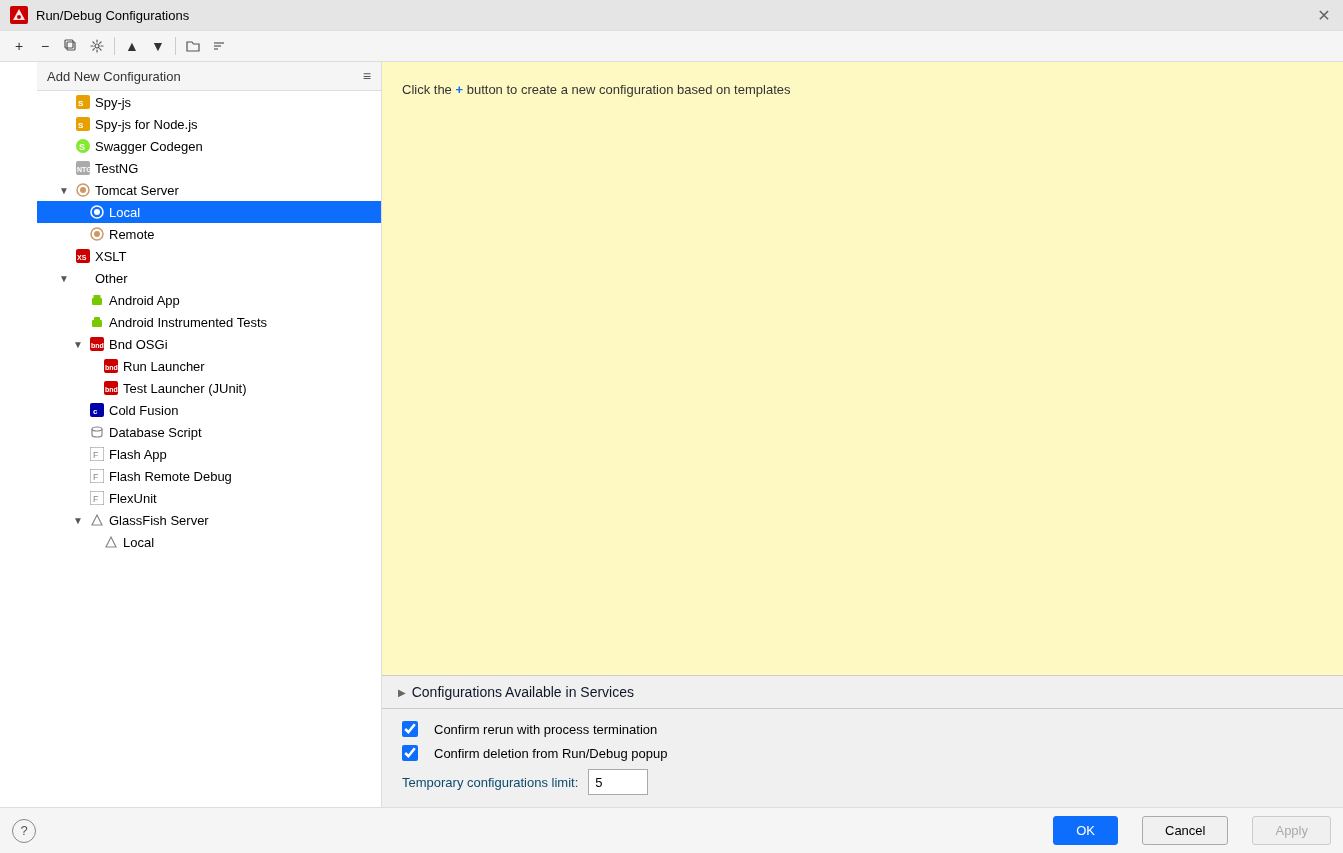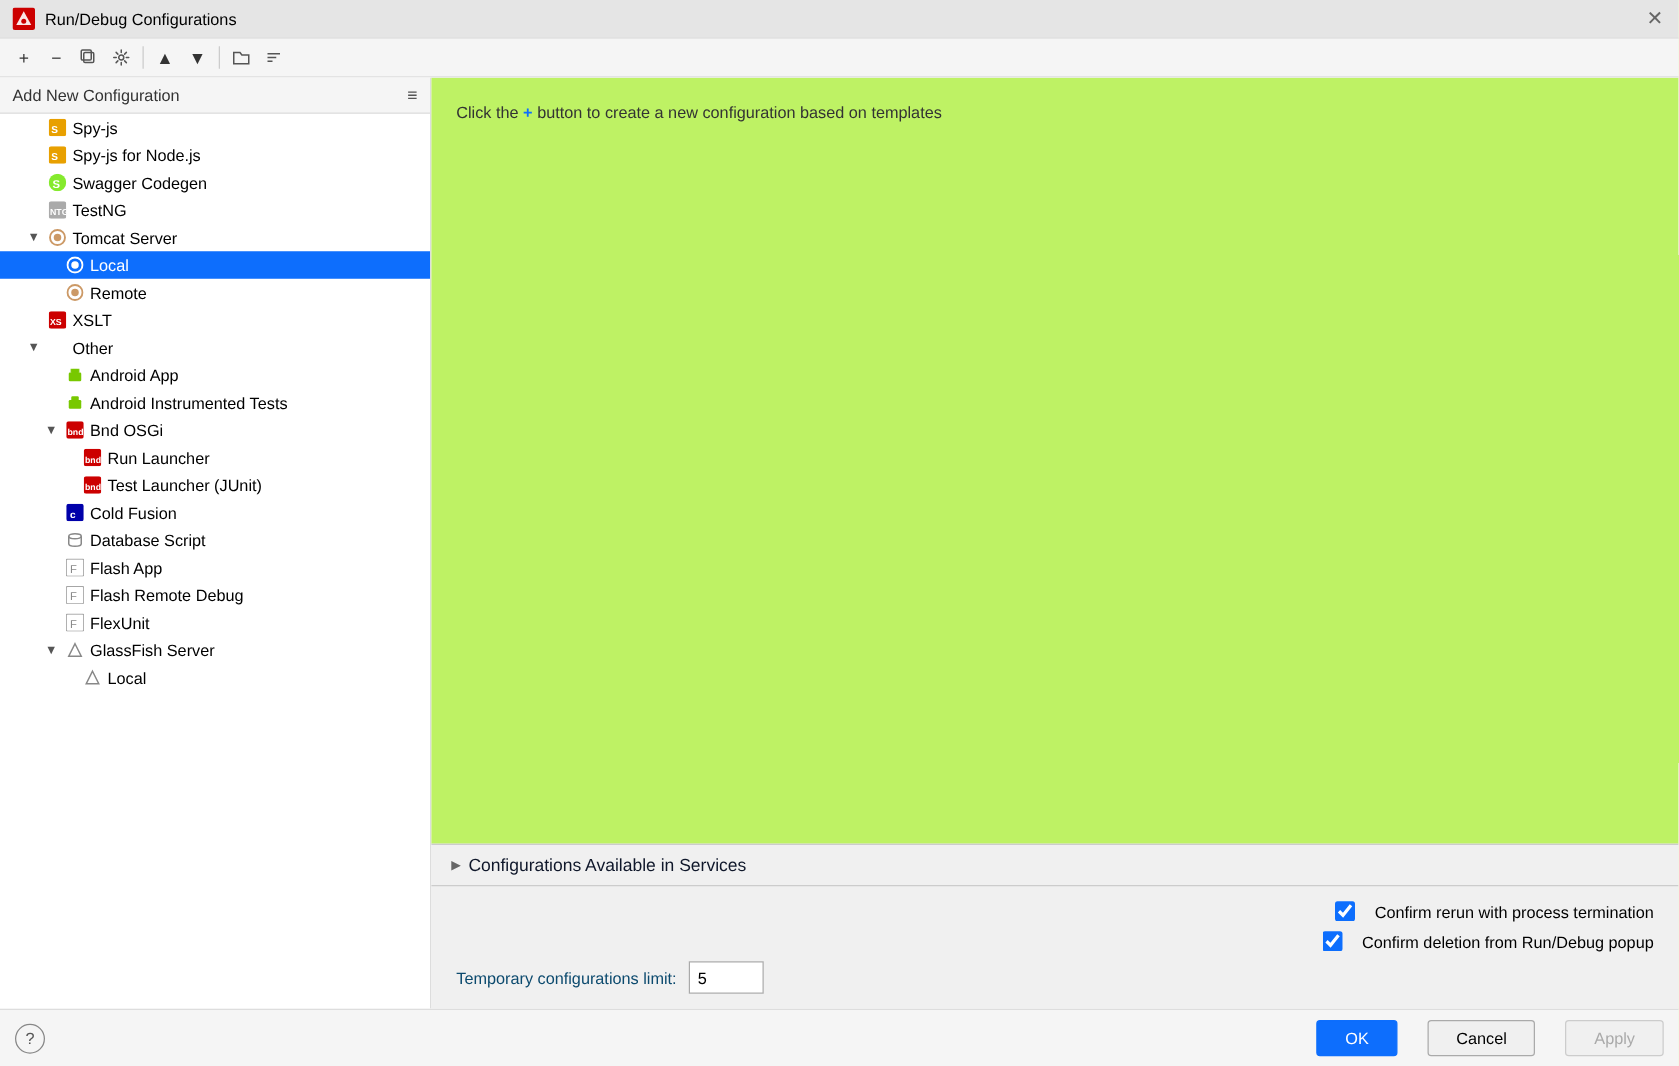--- a/index.html
+++ b/index.html
@@ -69,20 +69,21 @@
     .toolbar-sep {
       width: 1px;
       height: 18px;
       background: #ccc;
       margin: 0 2px;
     }
     .main-area {
       display: flex;
       flex: 1;
       overflow: hidden;
+      margin-left: 37px;
     }
     .sidebar {
       width: 345px;
       min-width: 345px;
       border-right: 1px solid #ddd;
       display: flex;
       flex-direction: column;
       overflow: hidden;
       background: #fff;
     }
@@ -148,21 +149,21 @@
       flex: 1;
       display: flex;
       flex-direction: column;
       overflow: hidden;
       background: #f0f0f0;
     }
     .content-main {
       flex: 1;
       padding: 20px 20px;
       overflow-y: auto;
-      background: #bef264;
+      background: #fef9c3;
     }
     .hint-text {
       color: #333;
       font-size: 13px;
     }
     .hint-text .plus { color: #0d6efd; font-weight: bold; }
 
     .collapsible-section {
       background: #f0f0f0;
     }
@@ -187,21 +188,20 @@
     .bottom-options {
       padding: 12px 20px;
       background: #f0f0f0;
       border-top: 1px solid #ccc;
     }
     .checkbox-row {
       display: flex;
       align-items: center;
       gap: 16px;
       margin-bottom: 8px;
-      justify-content: flex-end;
     }
     .checkbox-row input[type=checkbox] {
       width: 16px;
       height: 16px;
       accent-color: #0d6efd;
     }
     .temp-config-row {
       display: flex;
       align-items: center;
       gap: 10px;

